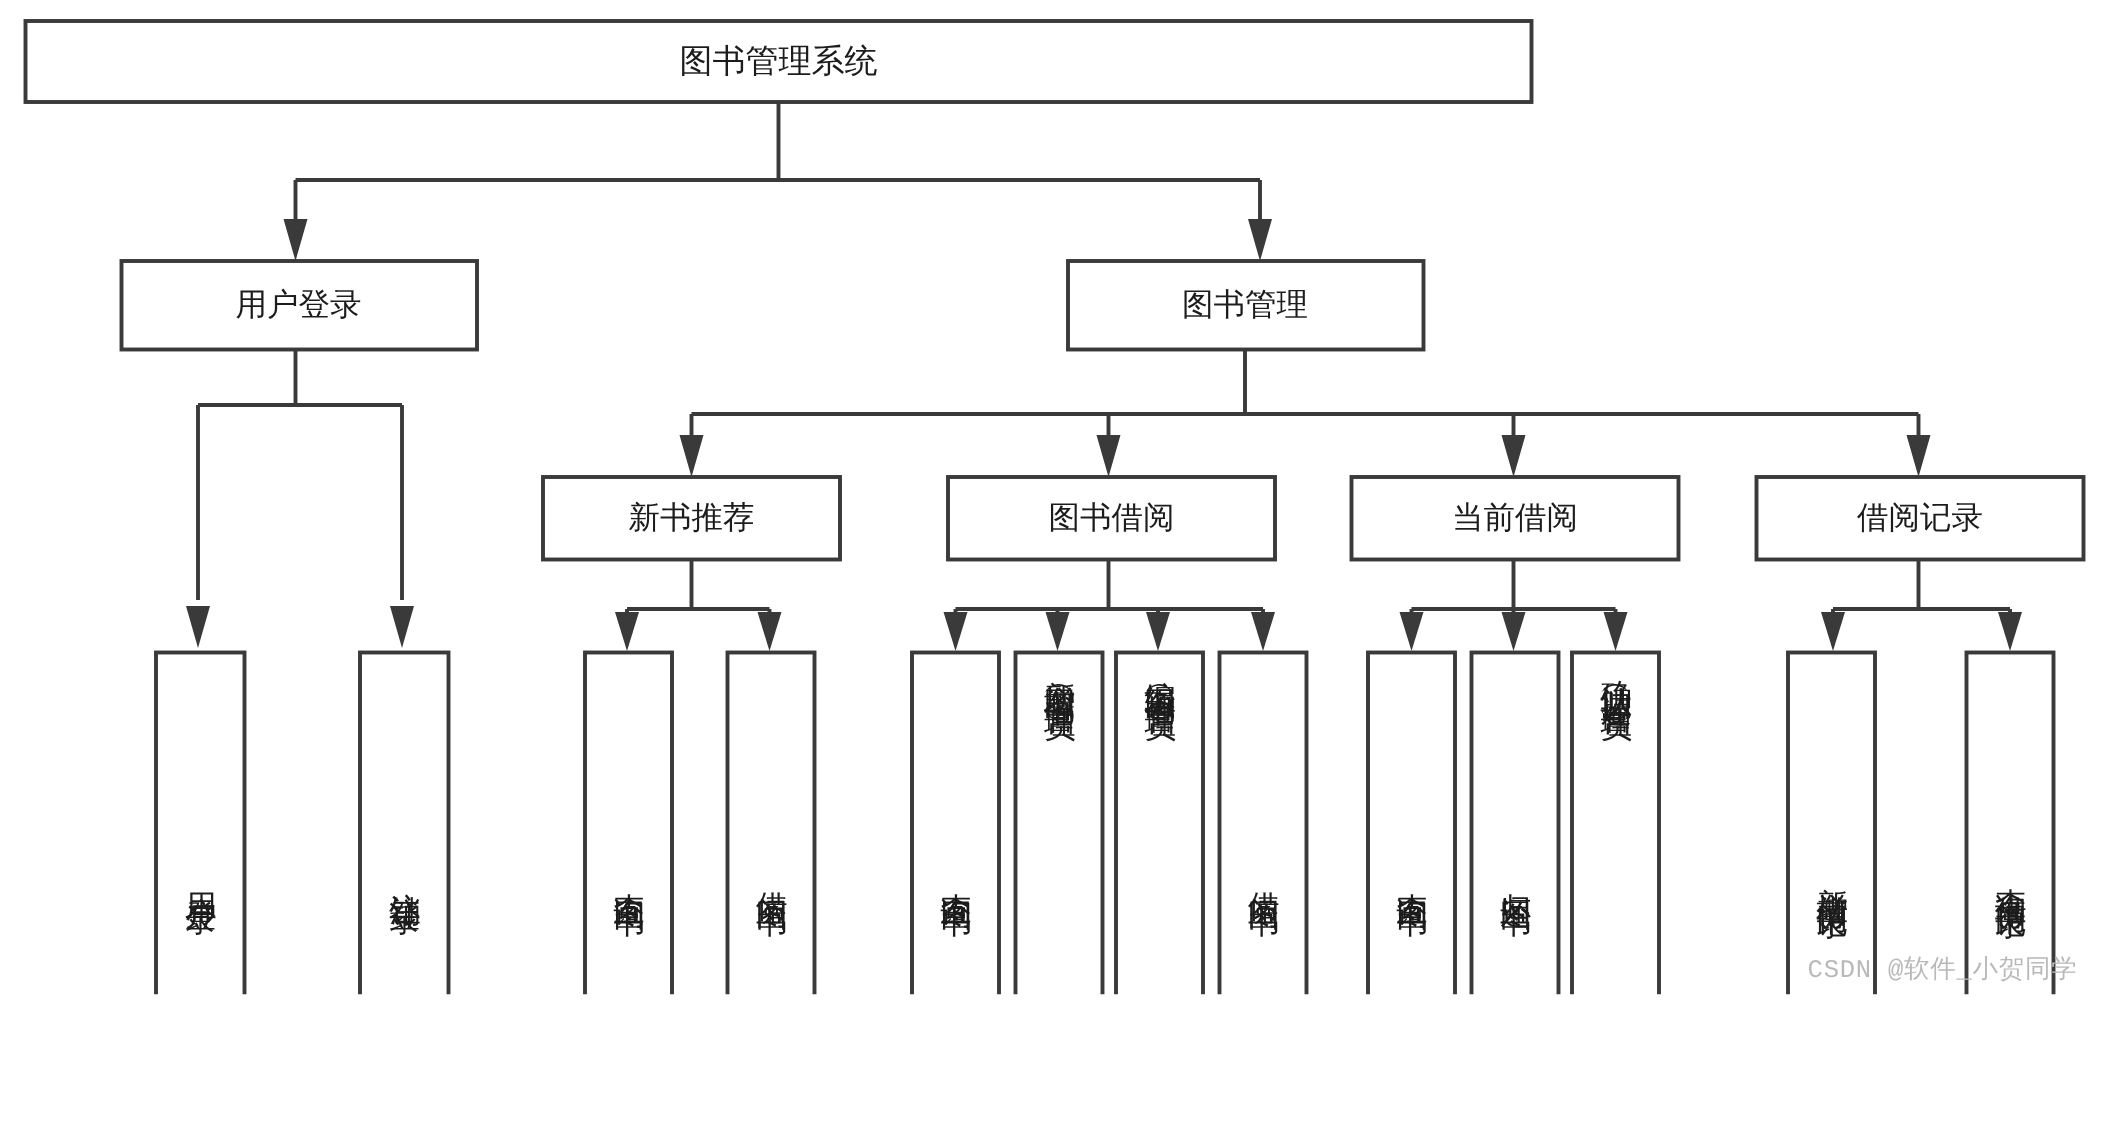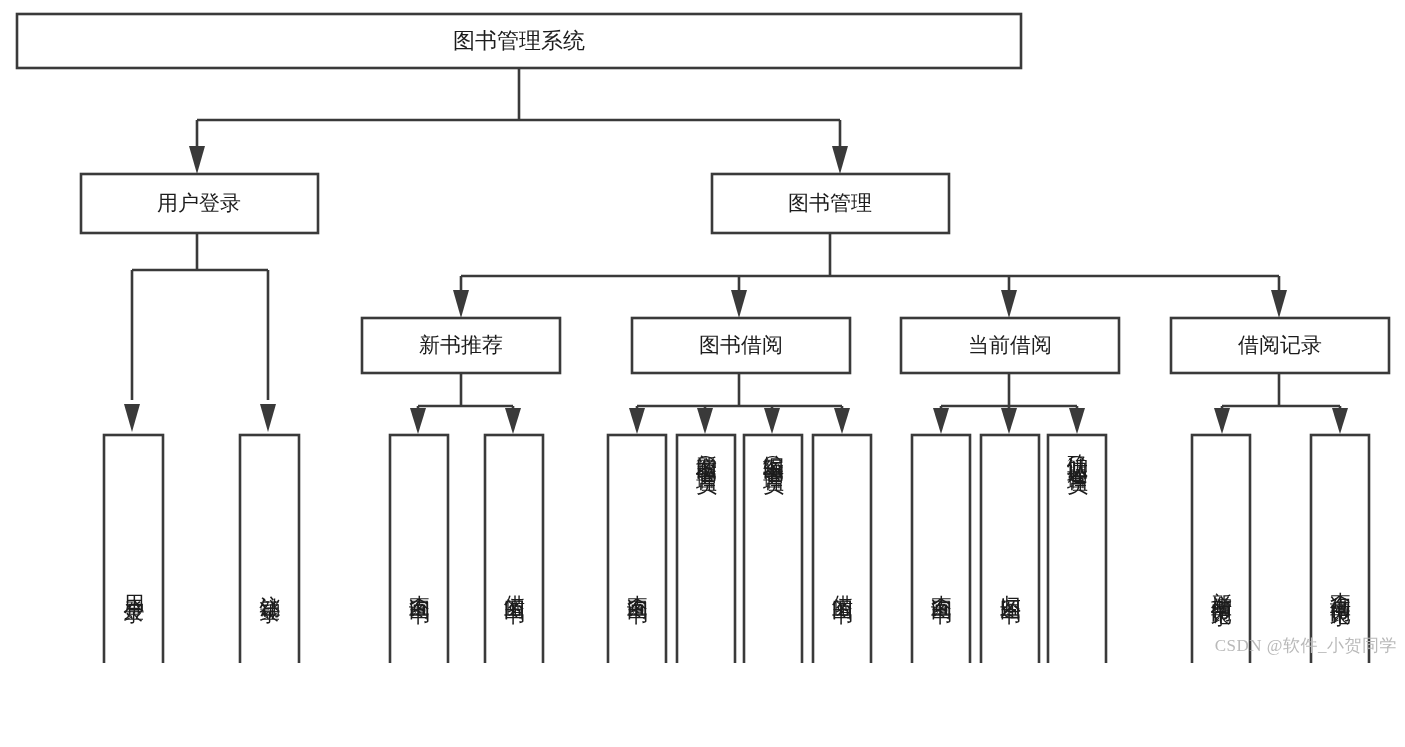--- a/index.html
+++ b/index.html
@@ -65,23 +65,23 @@
     font-size: 21px;
     color: #1c1c1c;
     writing-mode: vertical-rl;
     text-orientation: upright;
     letter-spacing: 3px;
     line-height: 1;
     white-space: nowrap;
   }
   .watermark {
     position: absolute;
-    right: 8px;
+    right: 20px;
     bottom: 6px;
-    font-family: Liberation Serif, serif;
+    font-family: Liberation Mono, monospace;
     font-size: 17px;
     color: #b9b9b9;
     letter-spacing: 0.5px;
     white-space: nowrap;
     pointer-events: none;
   }
 </style>
 </head>
 <body>
 

